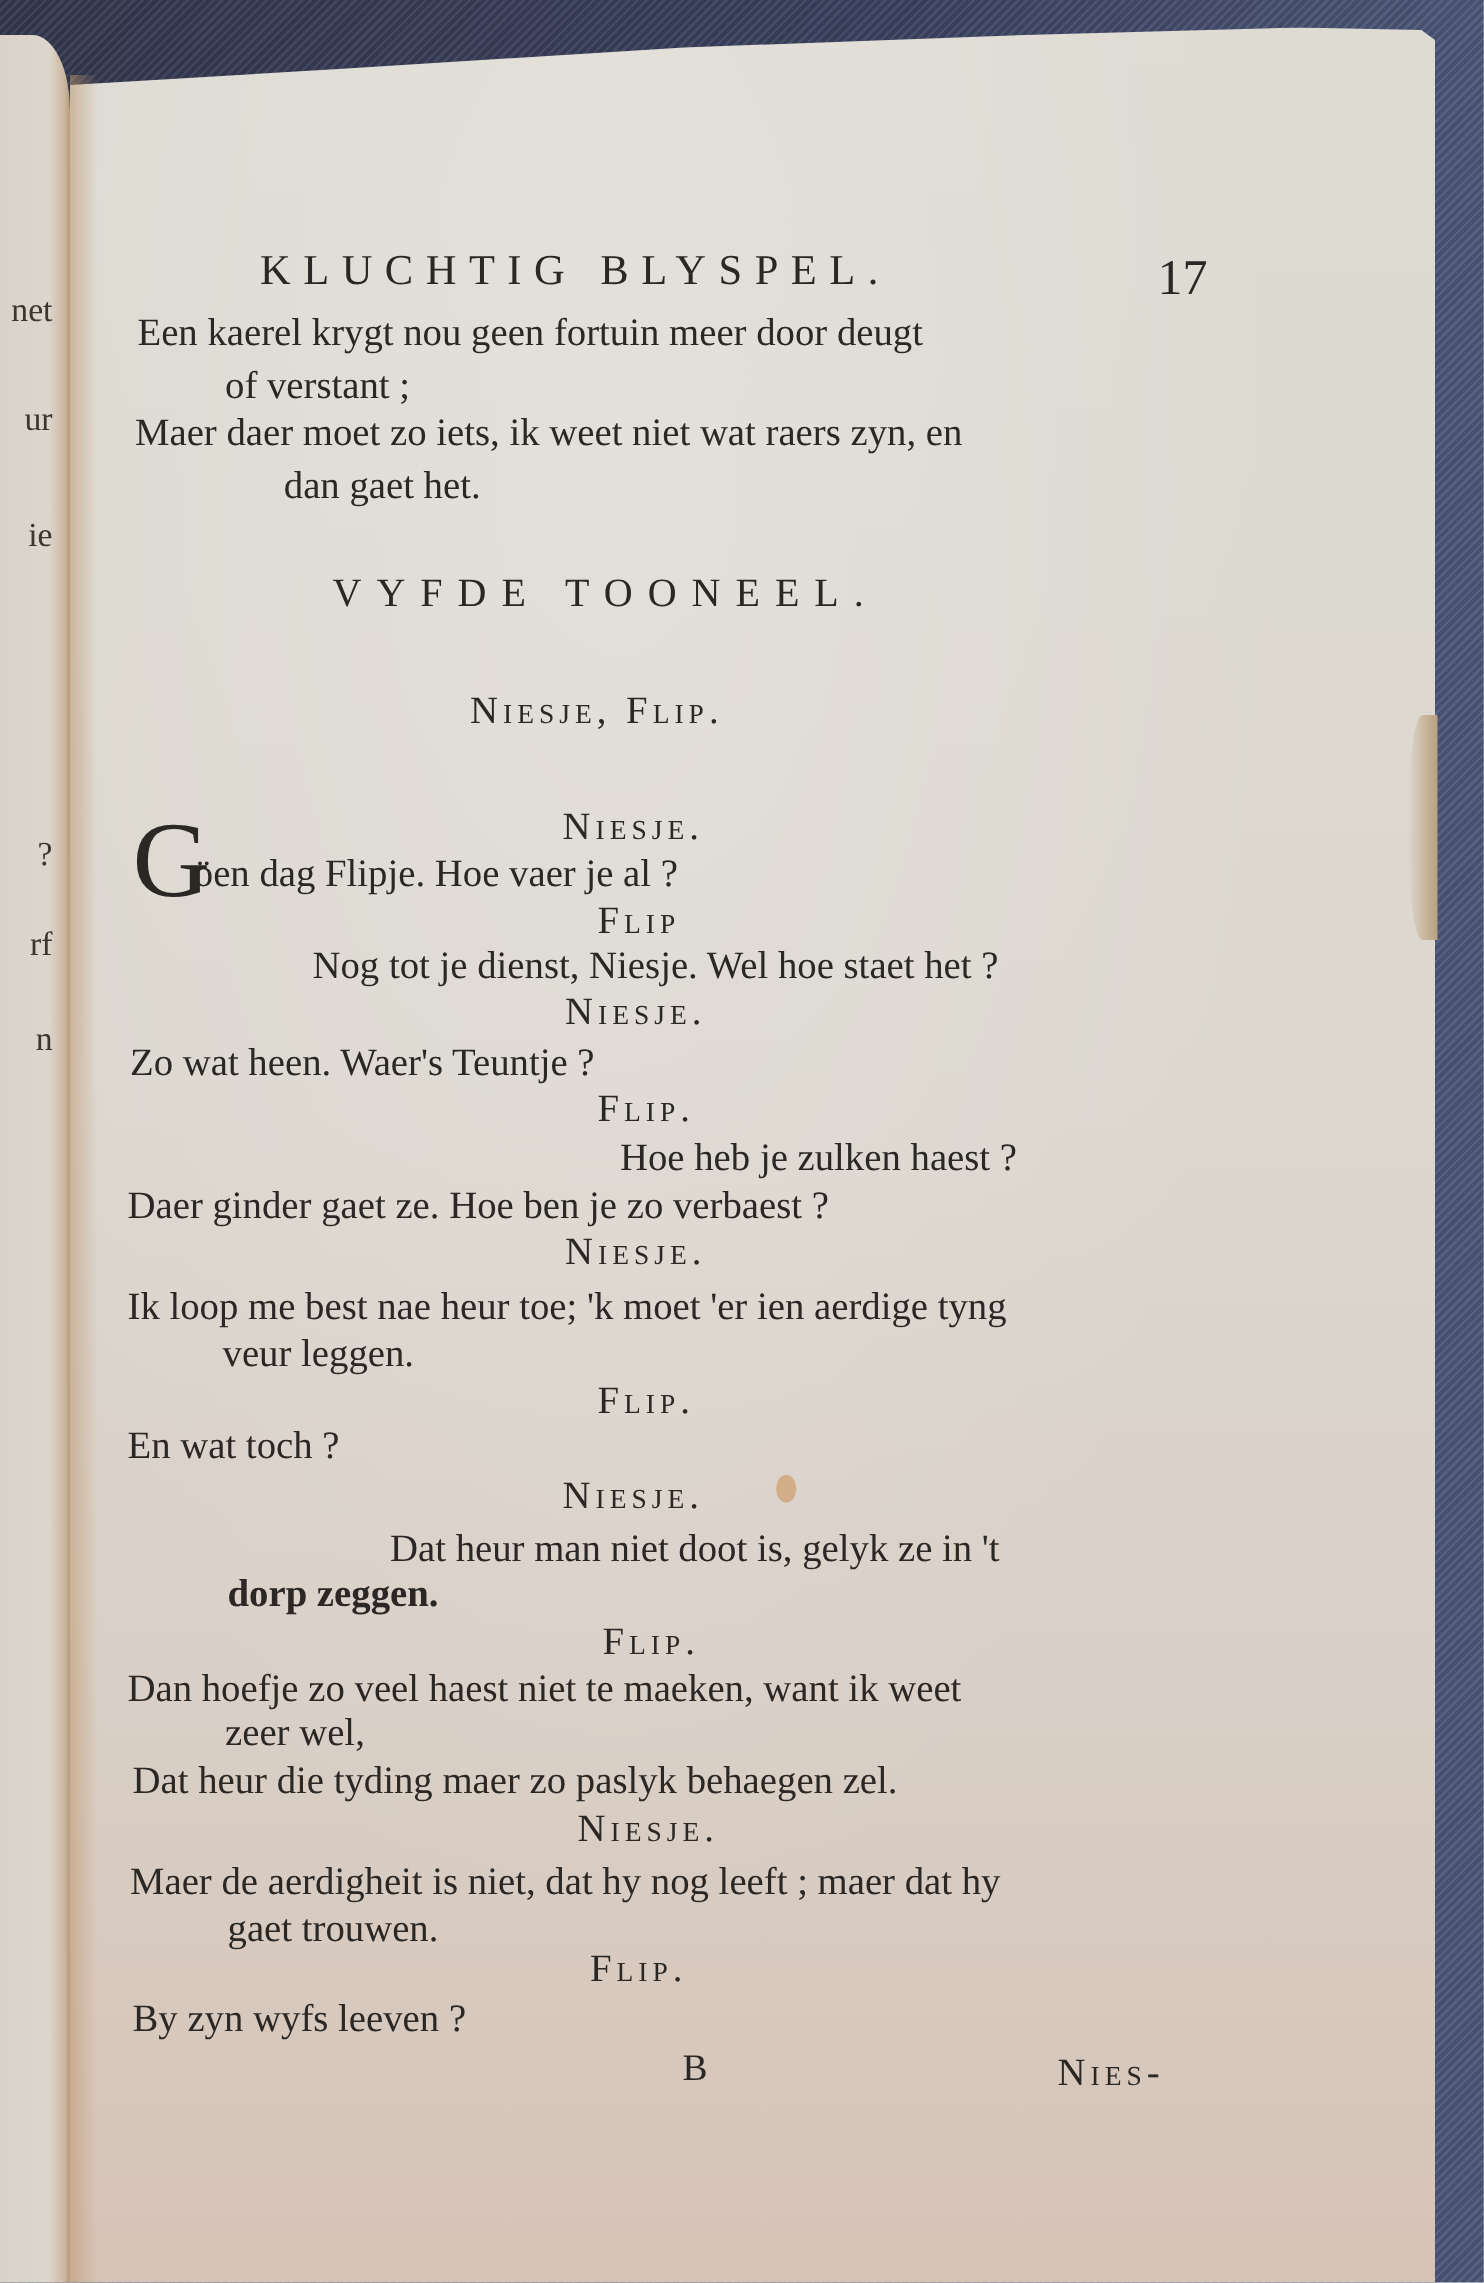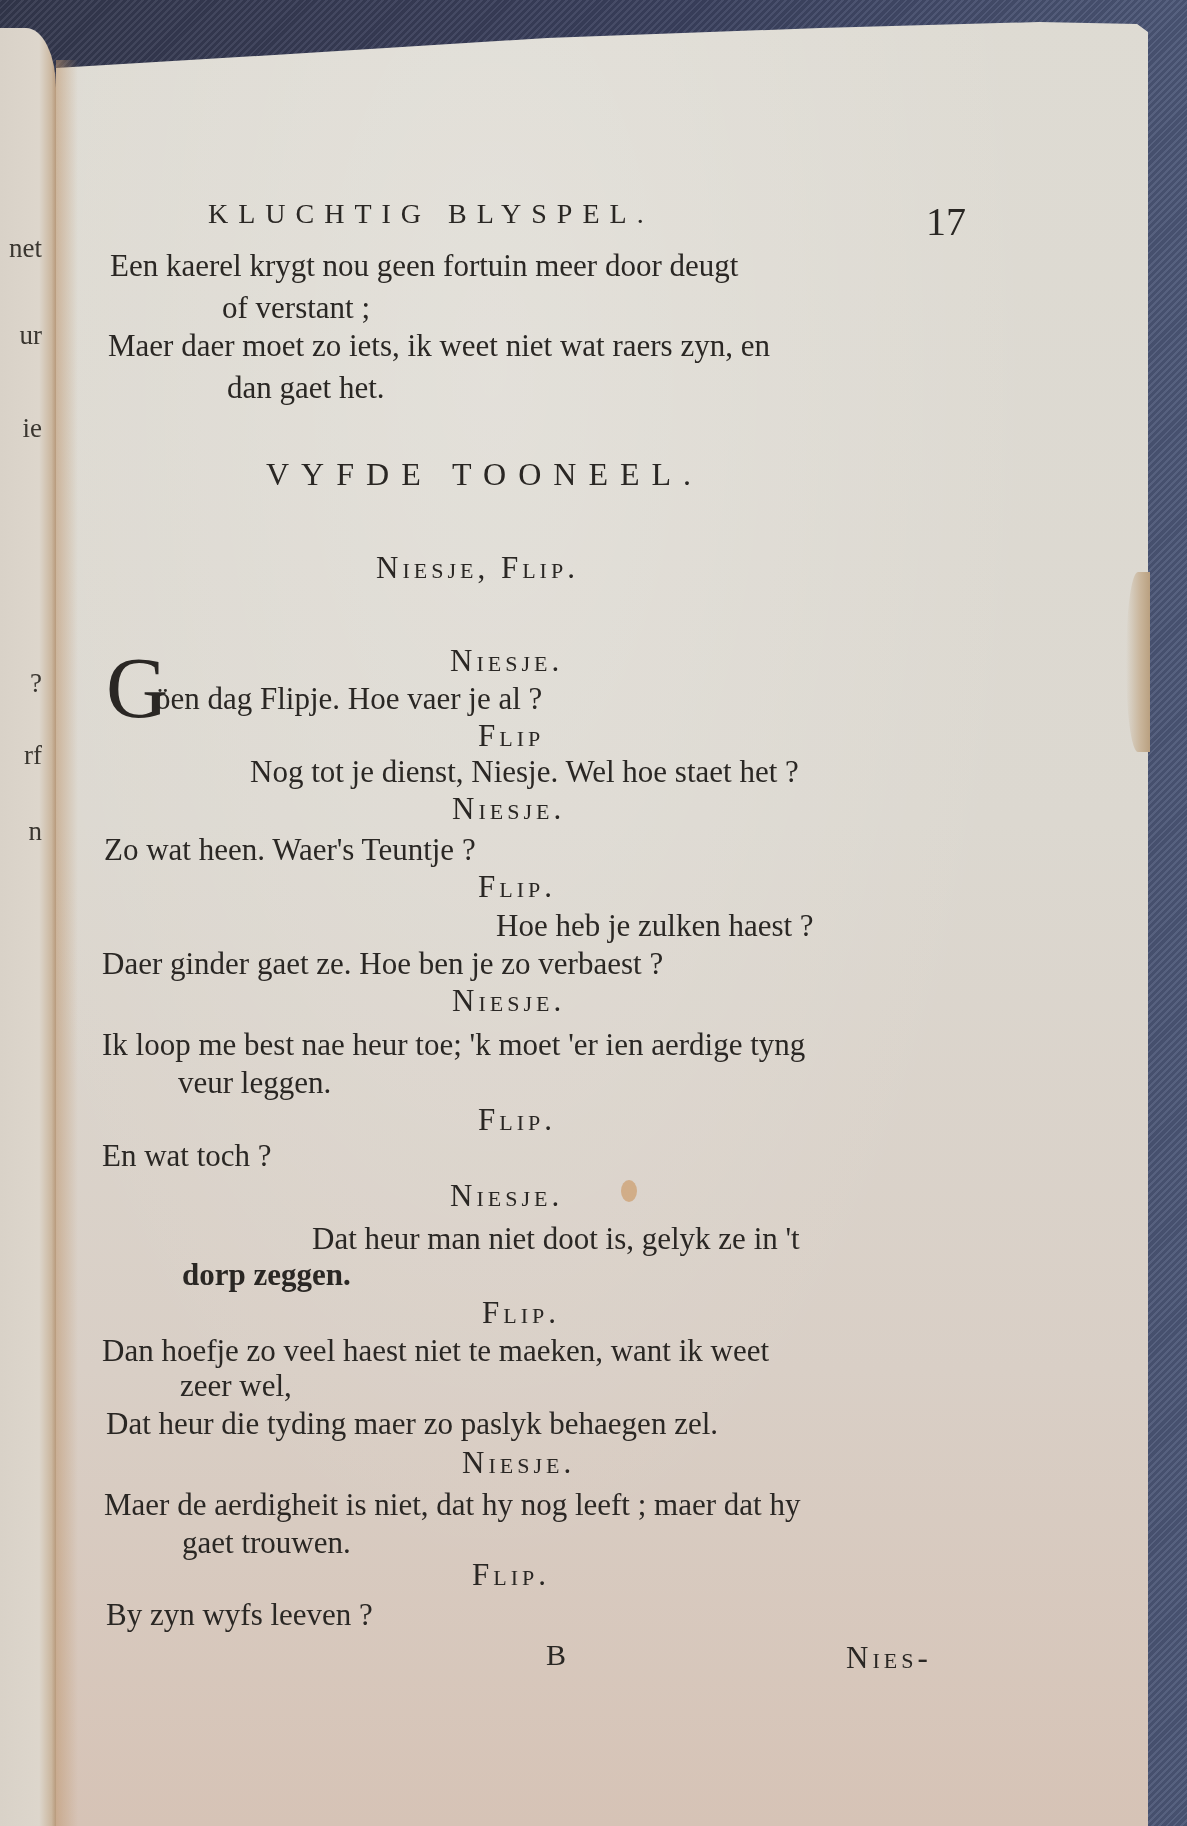--- a/index.html
+++ b/index.html
@@ -32,21 +32,21 @@
   }
   .tear {
     position: absolute; left: 1126px; top: 572px; width: 24px; height: 180px;
     background: linear-gradient(90deg, rgba(0,0,0,0), #c9b59b 60%, #b9a080);
     border-radius: 50% 0 0 50%;
   }
   .text {
     position: absolute; color: #2a2724; white-space: nowrap;
     font-family: "Liberation Serif", serif; font-size: 31px; line-height: 1;
   }
-  .running-head { letter-spacing: 10px; font-size: 28px; }
+  .running-head { letter-spacing: 10px; font-size: 34px; }
   .scene-title { letter-spacing: 12px; font-size: 32px; margin-left: 36px; }
   .sc { font-variant: small-caps; letter-spacing: 4px; }
   .dropcap {
     position: absolute; left: 106px; top: 645px; font-size: 86px; line-height: 1;
     color: #2a2724; font-family: "Liberation Serif", serif;
   }
   .stain {
     position: absolute; left: 621px; top: 1180px; width: 16px; height: 22px;
     border-radius: 50%; background: rgba(200,140,80,0.55);
   }
@@ -65,21 +65,21 @@
 
 <div class="right-page"></div>
 <div class="gutter-shadow"></div>
 <div class="tear"></div>
 <div class="stain"></div>
 
 <div class="text running-head" style="left:208px; top:200px;">KLUCHTIG BLYSPEL.</div>
 <div class="text" style="left:926px; top:202px; font-size:40px;">17</div>
 
 <div class="text" style="left:110px; top:250px;">Een kaerel krygt nou geen fortuin meer door deugt</div>
-<div class="text" style="left:180px; top:292px;margin-left:42px;">of verstant ;</div>
+<div class="text" style="left:180px; top:292px;">of verstant ;</div>
 <div class="text" style="left:108px; top:330px;">Maer daer moet zo iets, ik weet niet wat raers zyn, en</div>
 <div class="text" style="left:180px; top:372px;margin-left:47px;">dan gaet het.</div>
 
 <div class="text scene-title" style="left:230px; top:458px;">VYFDE TOONEEL.</div>
 <div class="text sc" style="left:376px; top:552px;text-align:right;">Niesje, Flip.</div>
 
 <div class="dropcap">G</div>
 
 <div class="text sc" style="left:450px; top:645px;">Niesje.</div>
 <div class="text" style="left:155px; top:683px;">öen dag Flipje. Hoe vaer je al ?</div>

